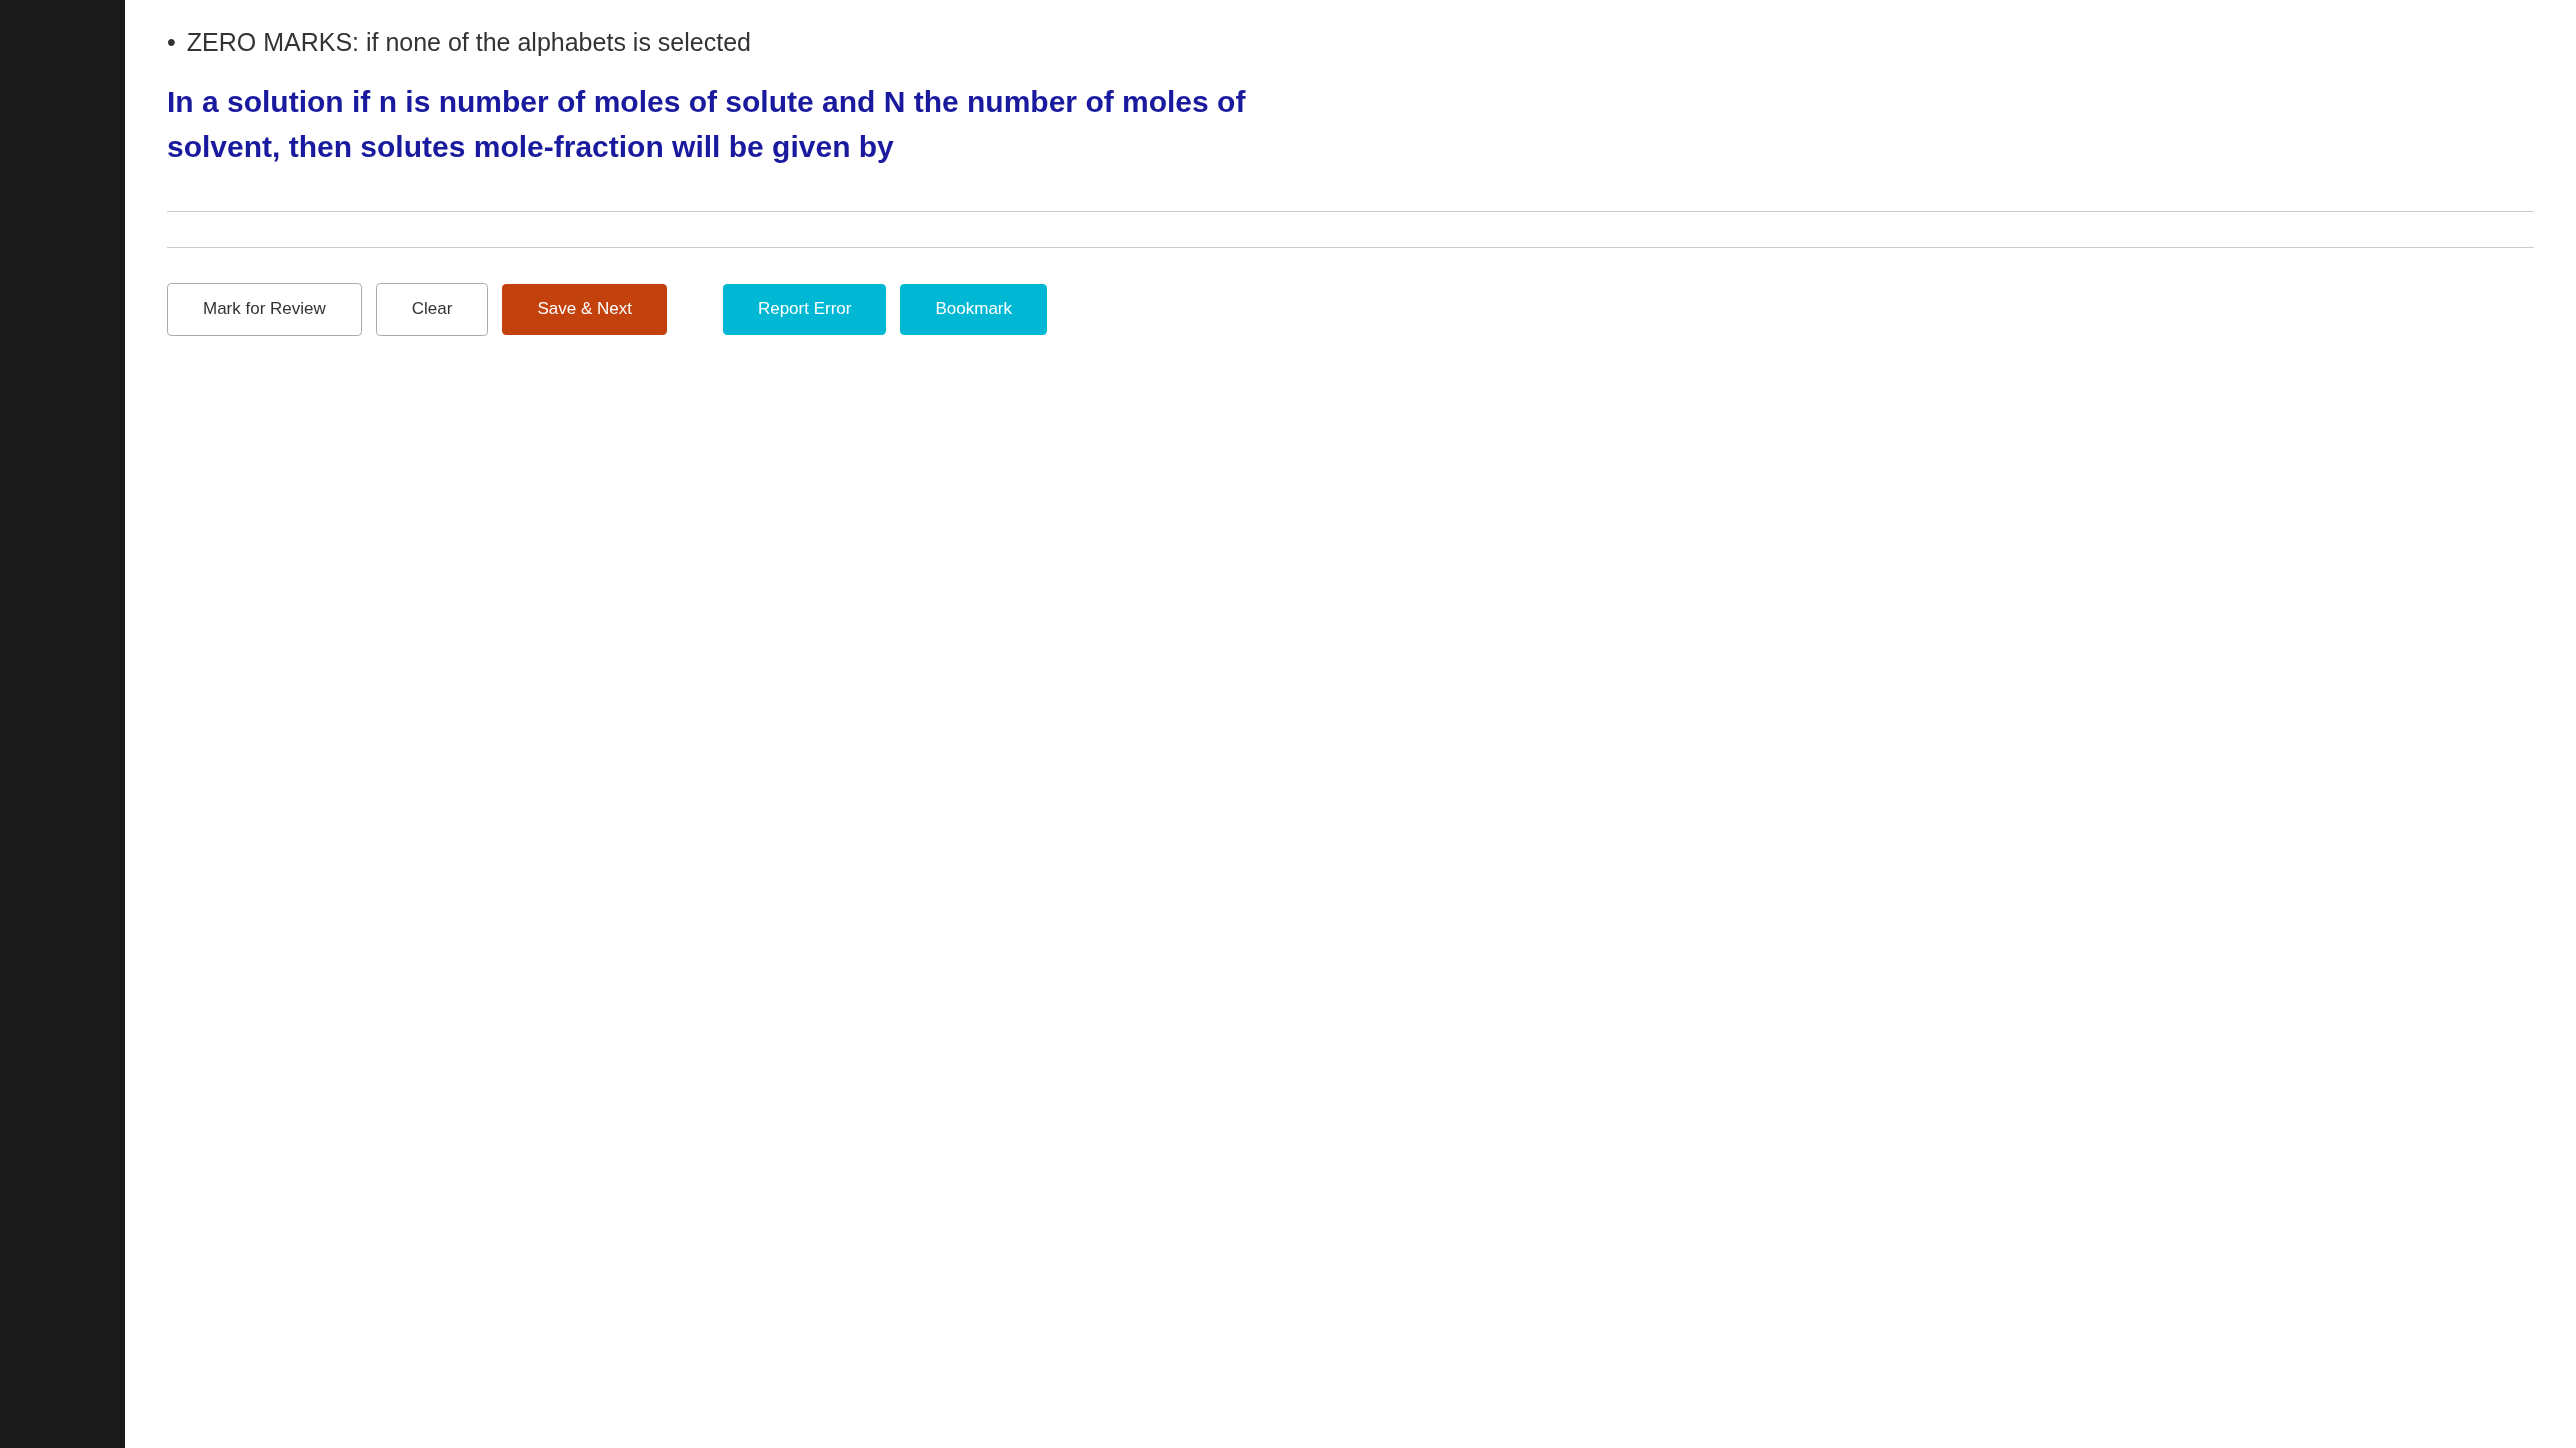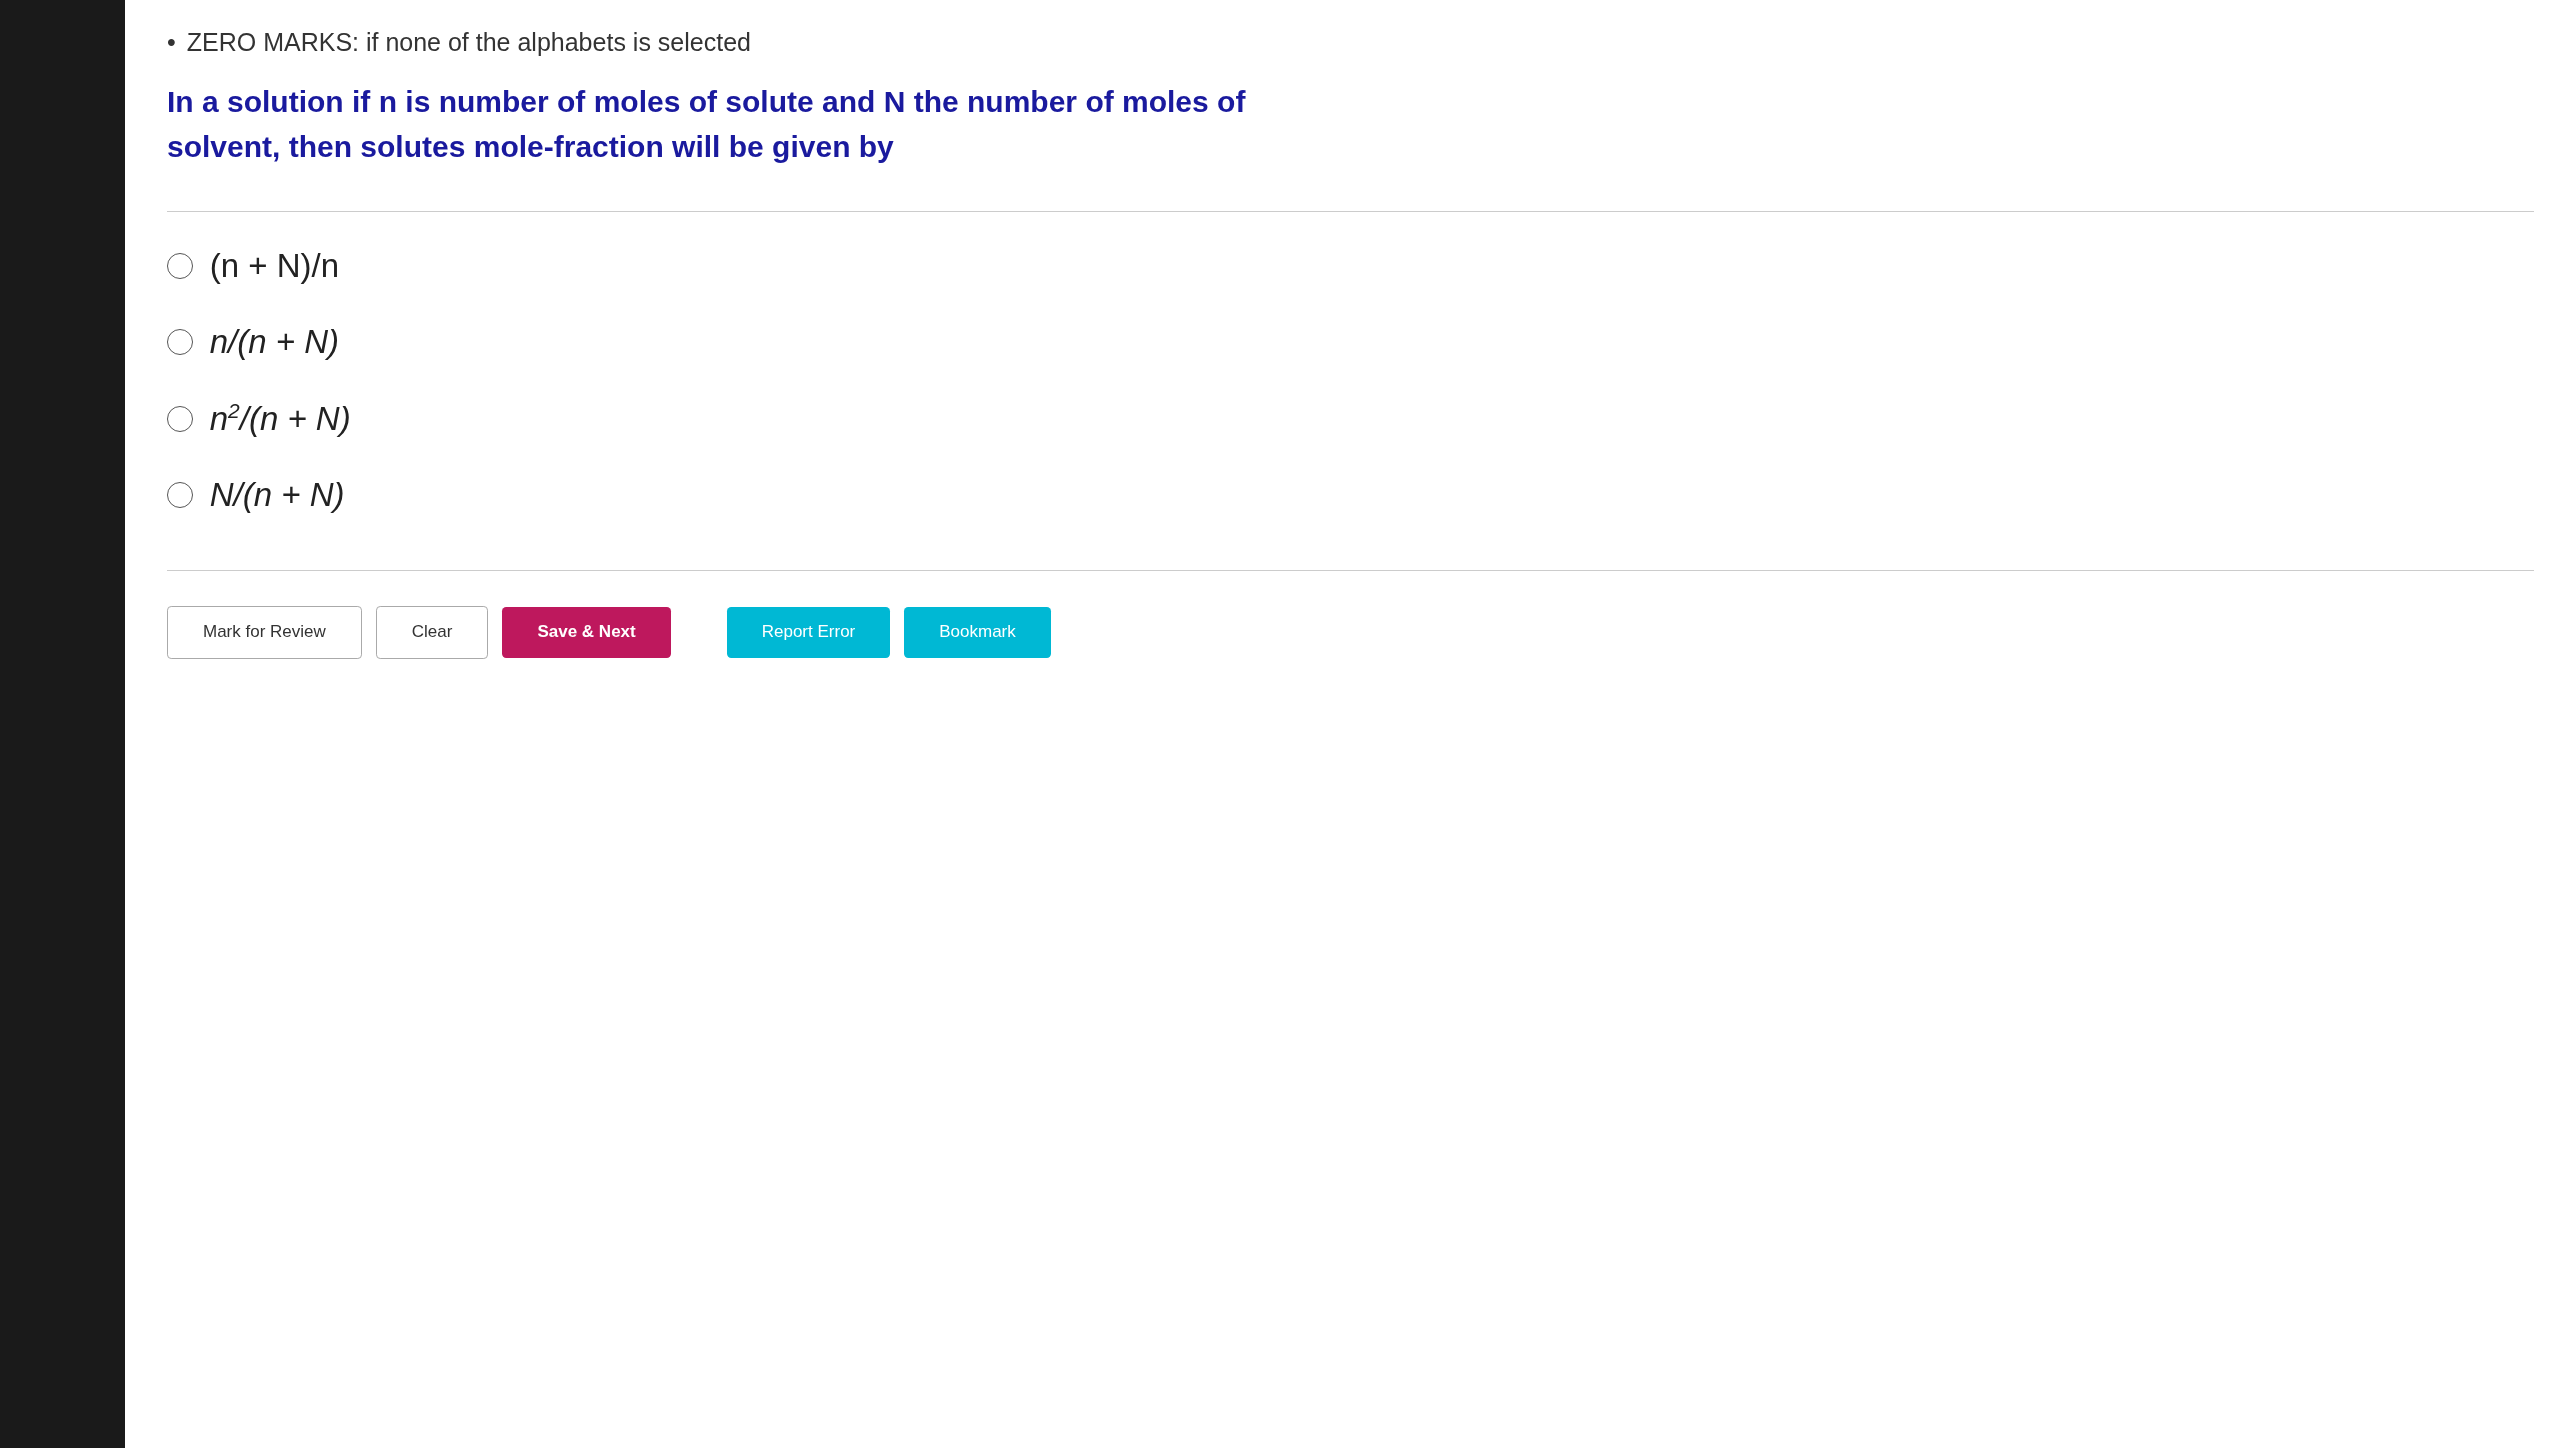--- a/index.html
+++ b/index.html
@@ -125,24 +125,23 @@
       border: 0.7px solid #ccc;
     }
 
     .btn-outline {
       background-color: #ffffff;
       color: #333333;
       border: 1px solid #aaaaaa;
     }
 
     .btn-primary {
-      background-color: #be185d;
+      background-color: #c2410c;
       color: #ffffff;
       border: none;
-      font-weight: bold;
     }
 
     .btn-cyan {
       background-color: #00b8d4;
       color: #ffffff;
       border: none;
     }
 
     .btn-gap {
       margin-left: 42px;
@@ -158,43 +157,20 @@
   <div class="bullet-points">
     <div class="bullet-item">
       <span>ZERO MARKS: if none of the alphabets is selected</span>
     </div>
   </div>
 
   <div class="question-text">In a solution if n is number of moles of solute and N the number of moles of solvent, then solutes mole-fraction will be given by</div>
 
   <hr class="divider">
 
-  <div class="options-container">
-
-    <div class="option-item">
-      <div class="option-radio"></div>
-      <span class="option-text-plain">(n + N)/n</span>
-    </div>
-
-    <div class="option-item">
-      <div class="option-radio"></div>
-      <span class="option-text">n/(n + N)</span>
-    </div>
-
-    <div class="option-item">
-      <div class="option-radio"></div>
-      <span class="option-text">n<sup>2</sup>/(n + N)</span>
-    </div>
-
-    <div class="option-item">
-      <div class="option-radio"></div>
-      <span class="option-text">N/(n + N)</span>
-    </div>
-
-  </div>
 
   <hr class="divider">
 
   <div class="button-row">
     <button class="btn btn-outline">Mark for Review</button>
     <button class="btn btn-outline">Clear</button>
     <button class="btn btn-primary">Save &amp; Next</button>
     <button class="btn btn-cyan btn-gap">Report Error</button>
     <button class="btn btn-cyan">Bookmark</button>
   </div>

